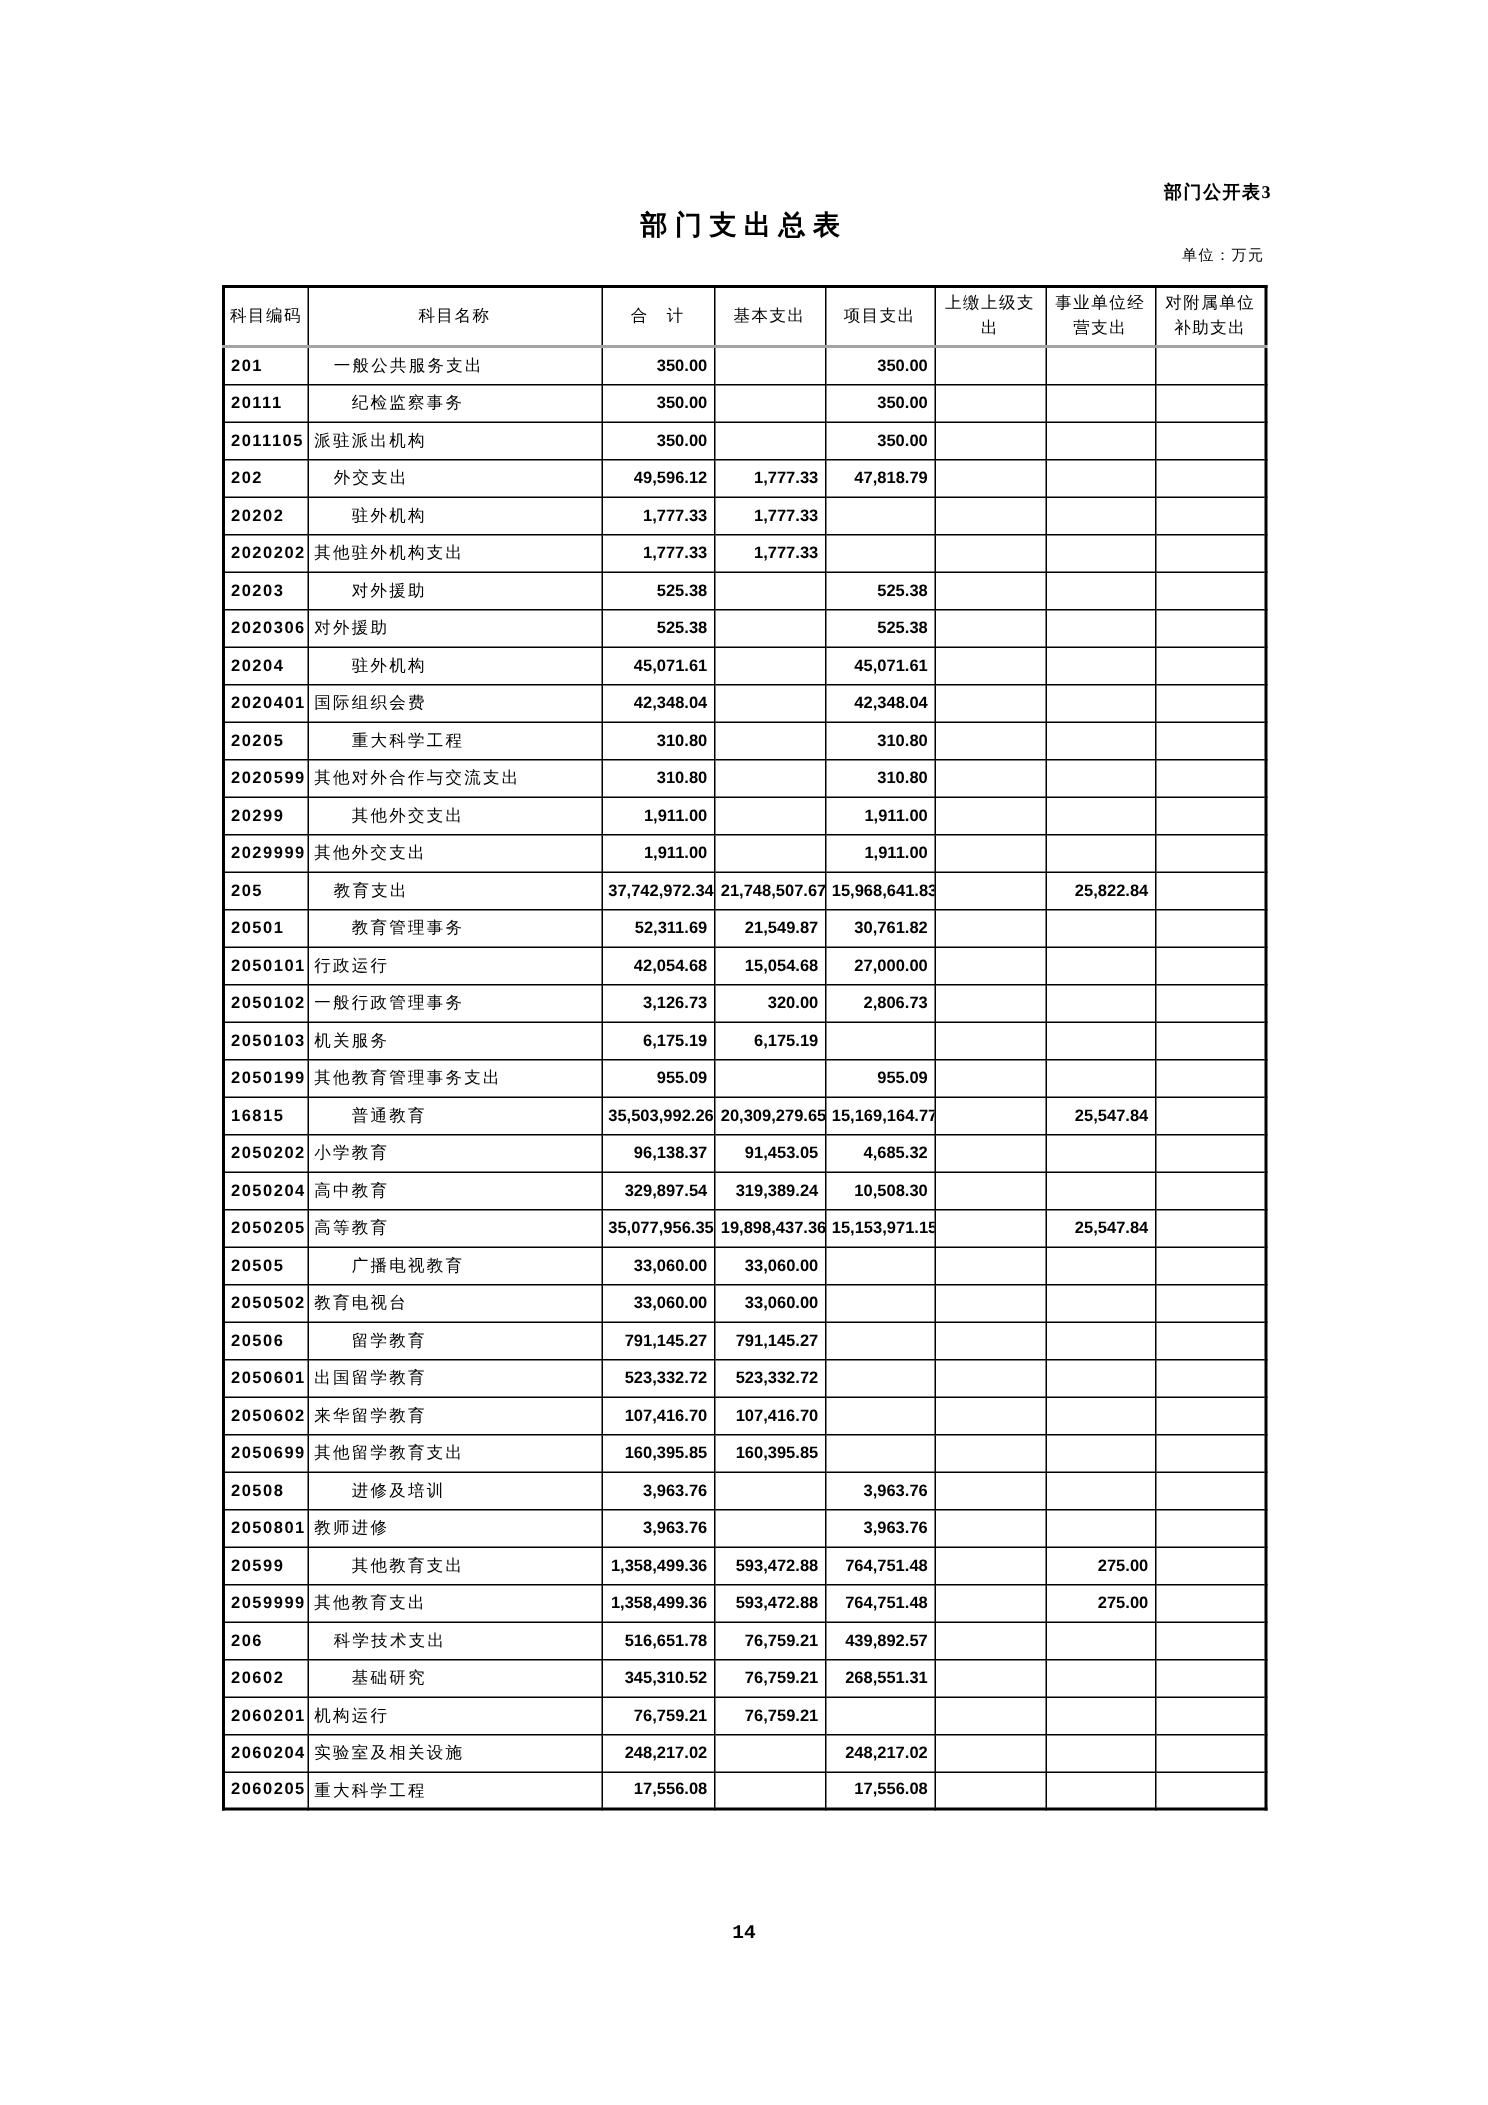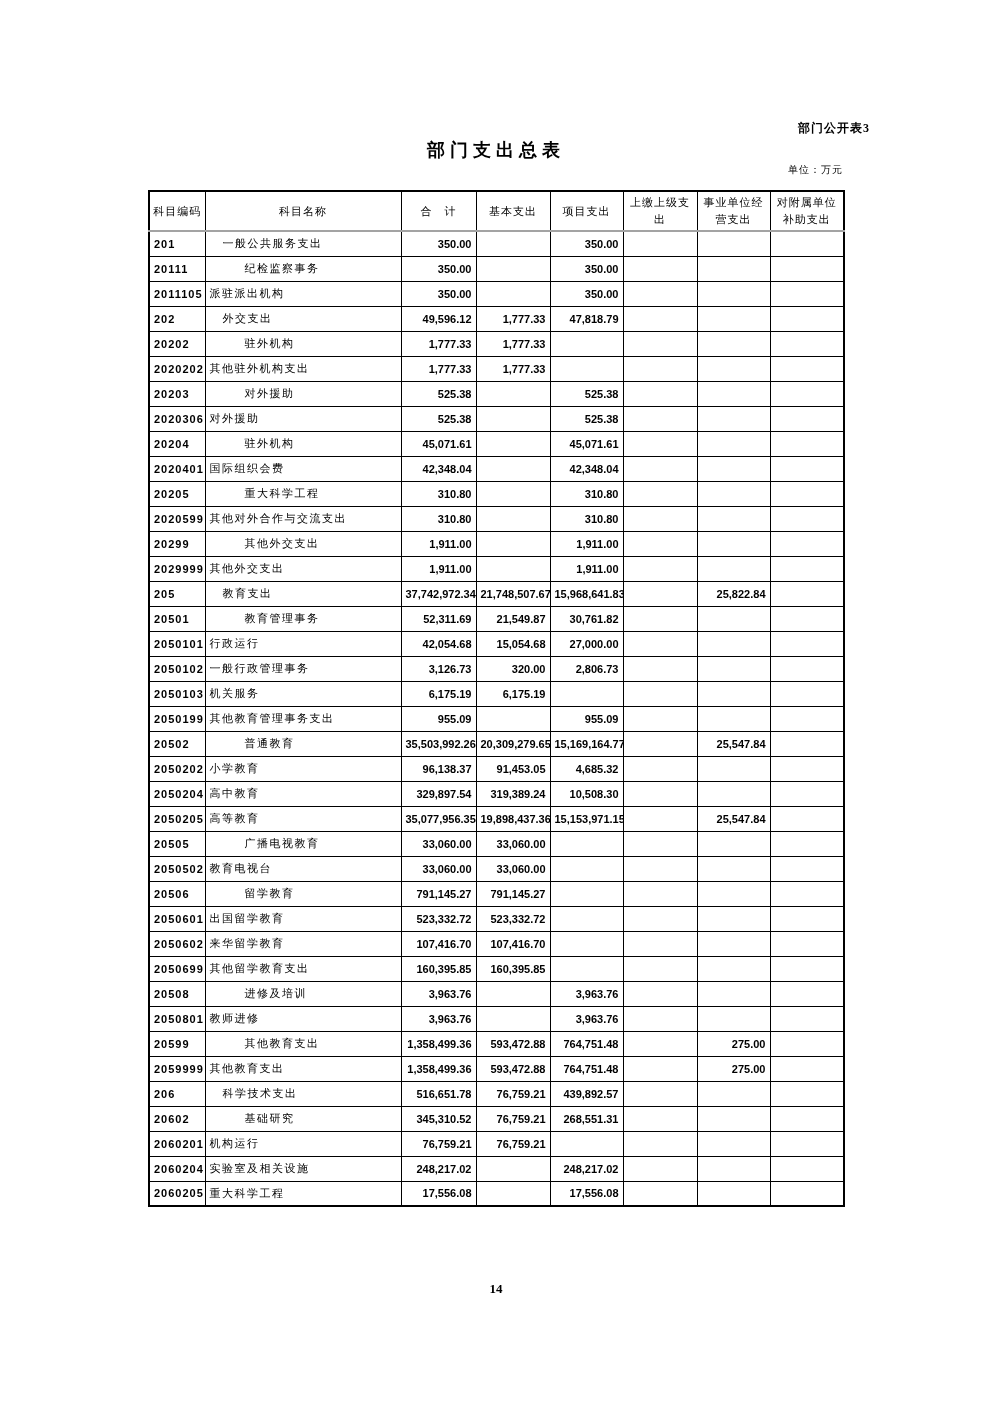--- a/index.html
+++ b/index.html
@@ -3,21 +3,21 @@
 <meta charset="utf-8">
 <style>
   * { margin:0; padding:0; box-sizing:border-box; }
   html,body { background:#e8e8e8; }
   .page {
     position:relative; width:992px; height:1403px; background:#ffffff;
     font-family:"Liberation Serif","DejaVu Serif",serif; color:#000;
     margin:0 auto; overflow:hidden;
   }
   .doc-label {
-    position:absolute; top:120px; right:122px;
+    position:absolute; top:120px; right:144px;
     font-size:12px; font-weight:600; letter-spacing:1px;
   }
   .title {
     position:absolute; top:138px; left:0; width:100%;
     text-align:center; font-size:18px; font-weight:700; letter-spacing:5px;
   }
   .unit-note {
     position:absolute; top:163px; right:149px;
     font-size:10px; letter-spacing:1px;
   }
@@ -35,30 +35,30 @@
   table.budget td {
     height:25px; font-size:11px; border:1px solid #000;
     padding:0 4px; vertical-align:middle; overflow:hidden; white-space:nowrap;
   }
   td.code {
     font-family:"Liberation Sans","DejaVu Sans",sans-serif;
     font-weight:700; font-size:10.5px; letter-spacing:1px;
   }
   td.name { letter-spacing:1.5px; }
   td.name.indent-1 { padding-left:17px; }
-  td.name.indent-2 { padding-left:39px; }
+  td.name.indent-2 { padding-left:29px; }
   td.name.indent-3 { padding-left:4px; }
   td.num {
     text-align:right;
     font-family:"Liberation Sans","DejaVu Sans",sans-serif;
     font-weight:700; font-size:10.5px;
   }
   .page-number {
     position:absolute; top:1281px; left:0; width:100%;
-    text-align:center; font-size:13px; font-weight:600;
+    text-align:center; font-size:13px; font-weight:600;font-family:Liberation Mono, monospace;
   }
 </style>
 </head>
 <body>
 
 <div class="page">
   <div class="doc-label">部门公开表3</div>
   <div class="title">部门支出总表</div>
   <div class="unit-note">单位：万元</div>
 
@@ -280,21 +280,21 @@
     <td class="code">2050199</td>
     <td class="name indent-3">其他教育管理事务支出</td>
     <td class="num">955.09</td>
     <td class="num"></td>
     <td class="num">955.09</td>
     <td class="num"></td>
     <td class="num"></td>
     <td class="num"></td>
   </tr>
         <tr>
-    <td class="code">20502</td>
+    <td class="code">16815</td>
     <td class="name indent-2">普通教育</td>
     <td class="num">35,503,992.26</td>
     <td class="num">20,309,279.65</td>
     <td class="num">15,169,164.77</td>
     <td class="num"></td>
     <td class="num">25,547.84</td>
     <td class="num"></td>
   </tr>
         <tr>
     <td class="code">2050202</td>

